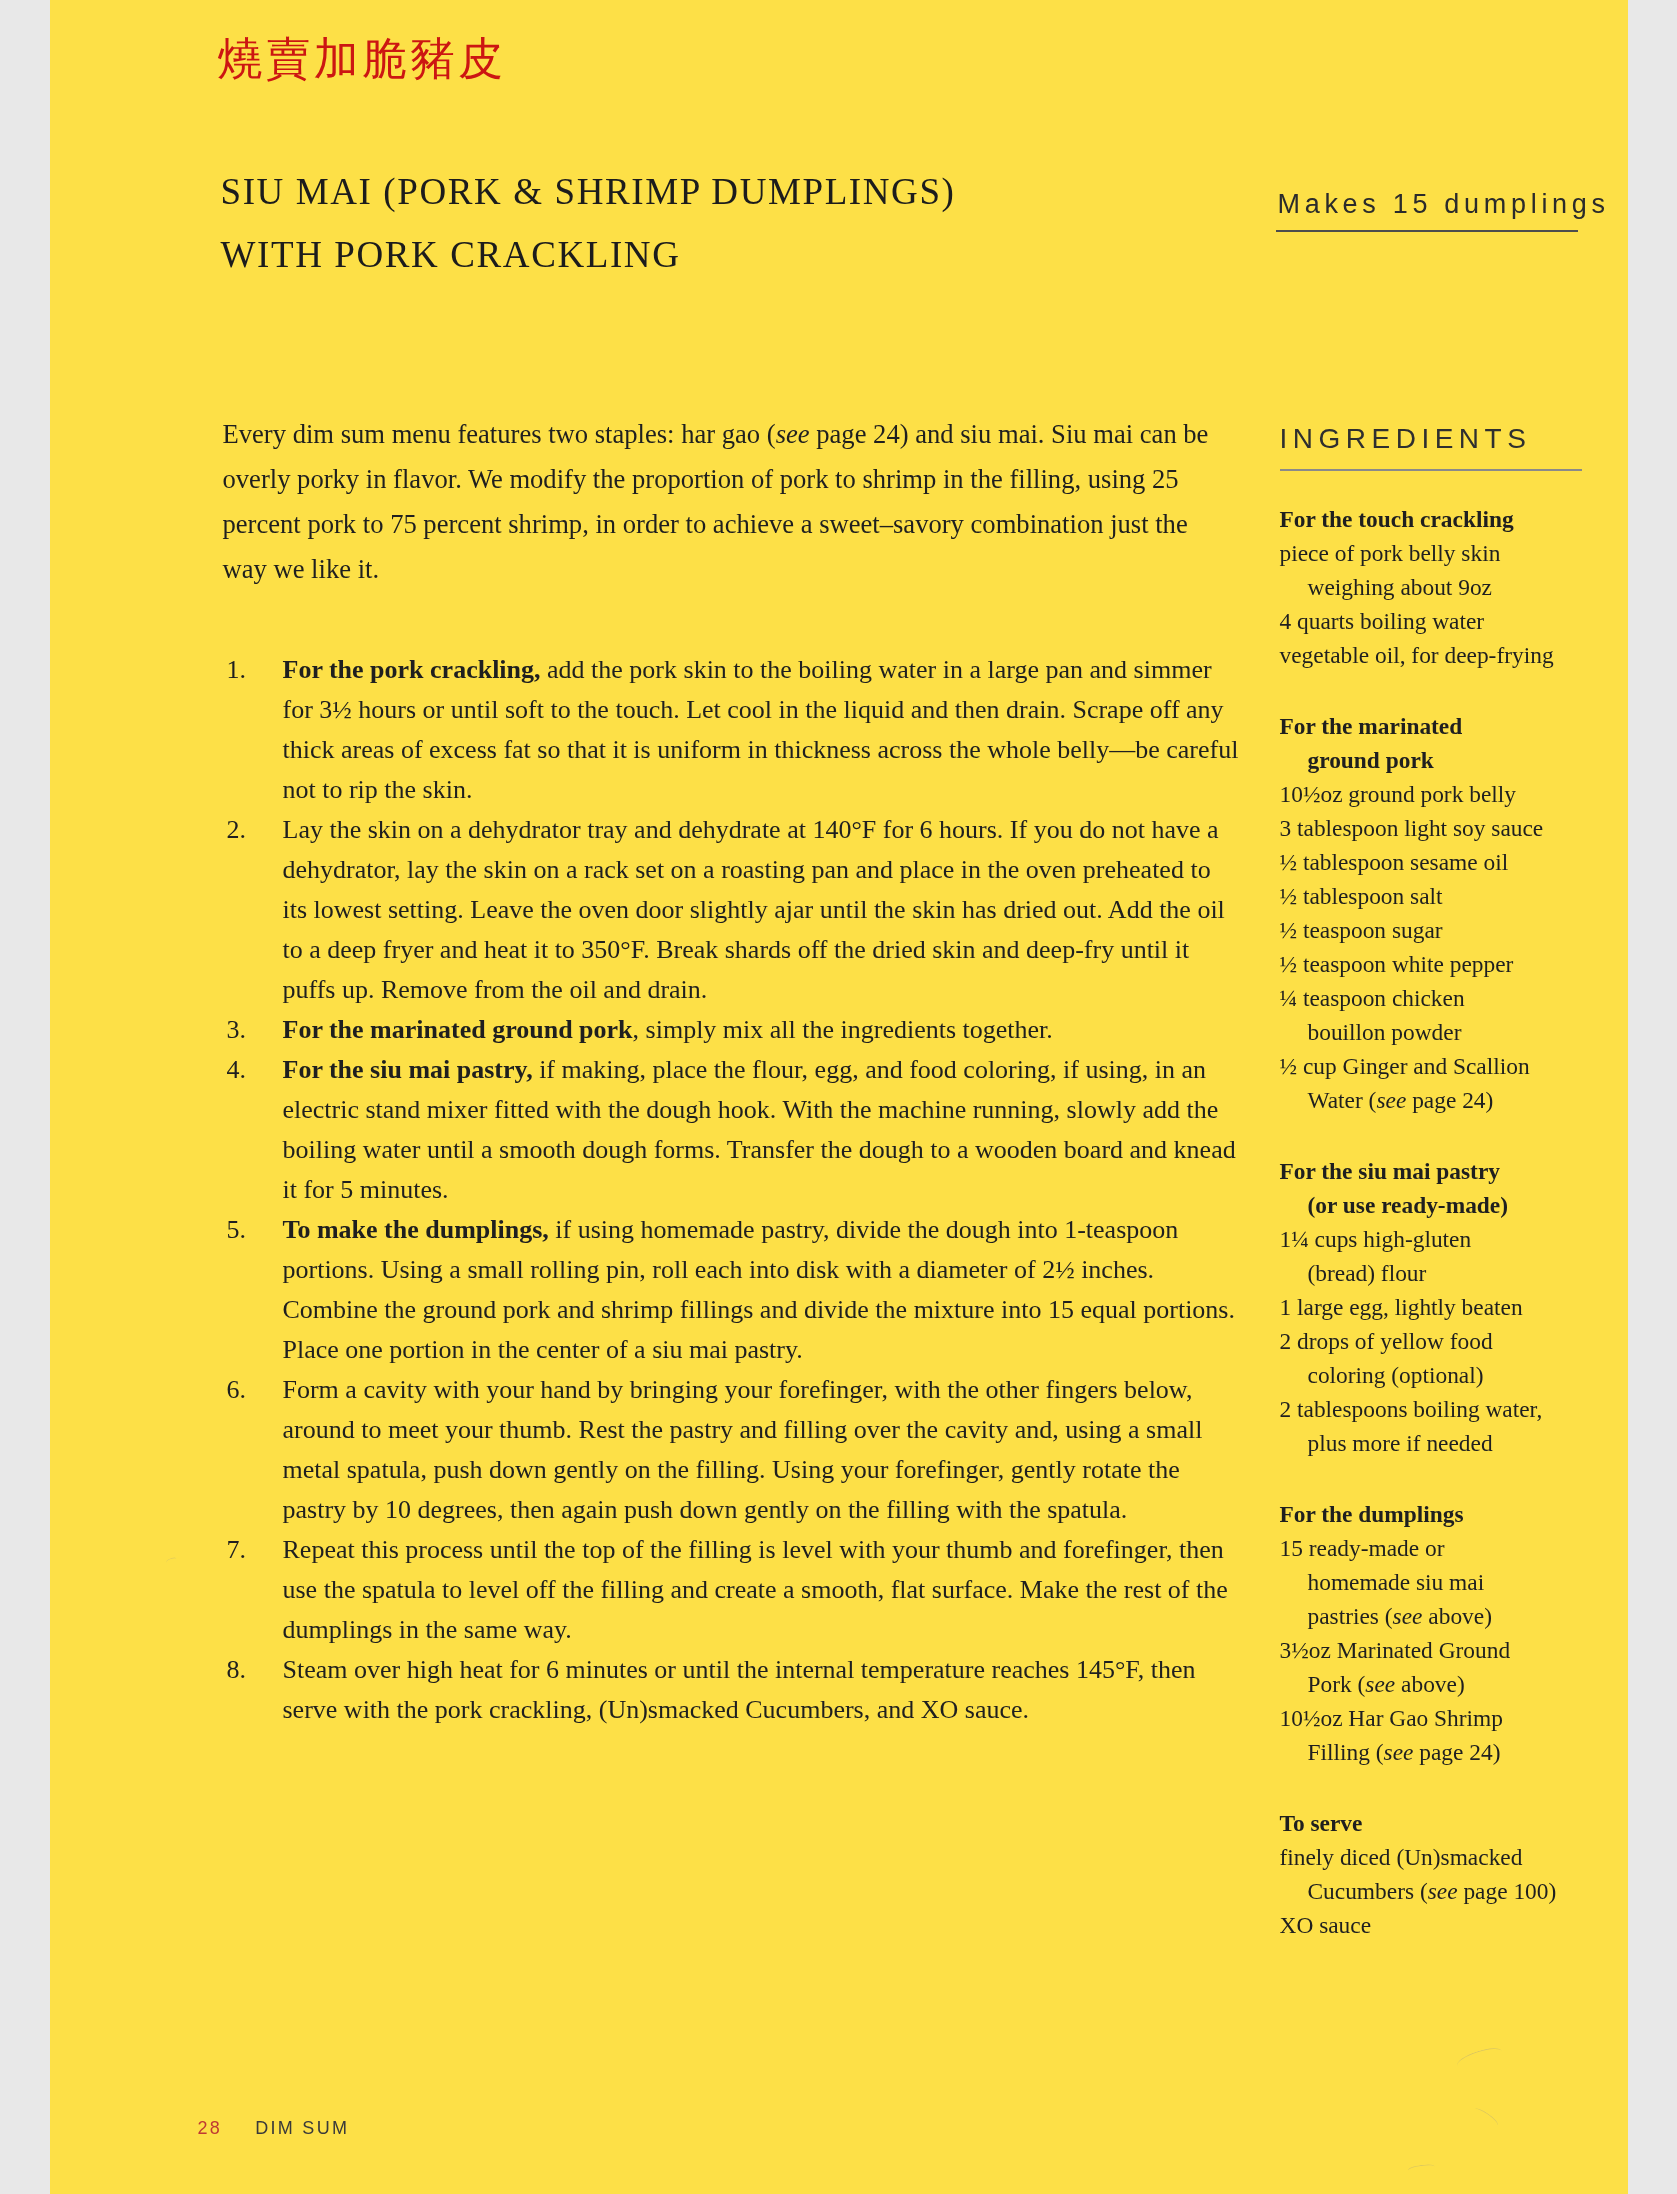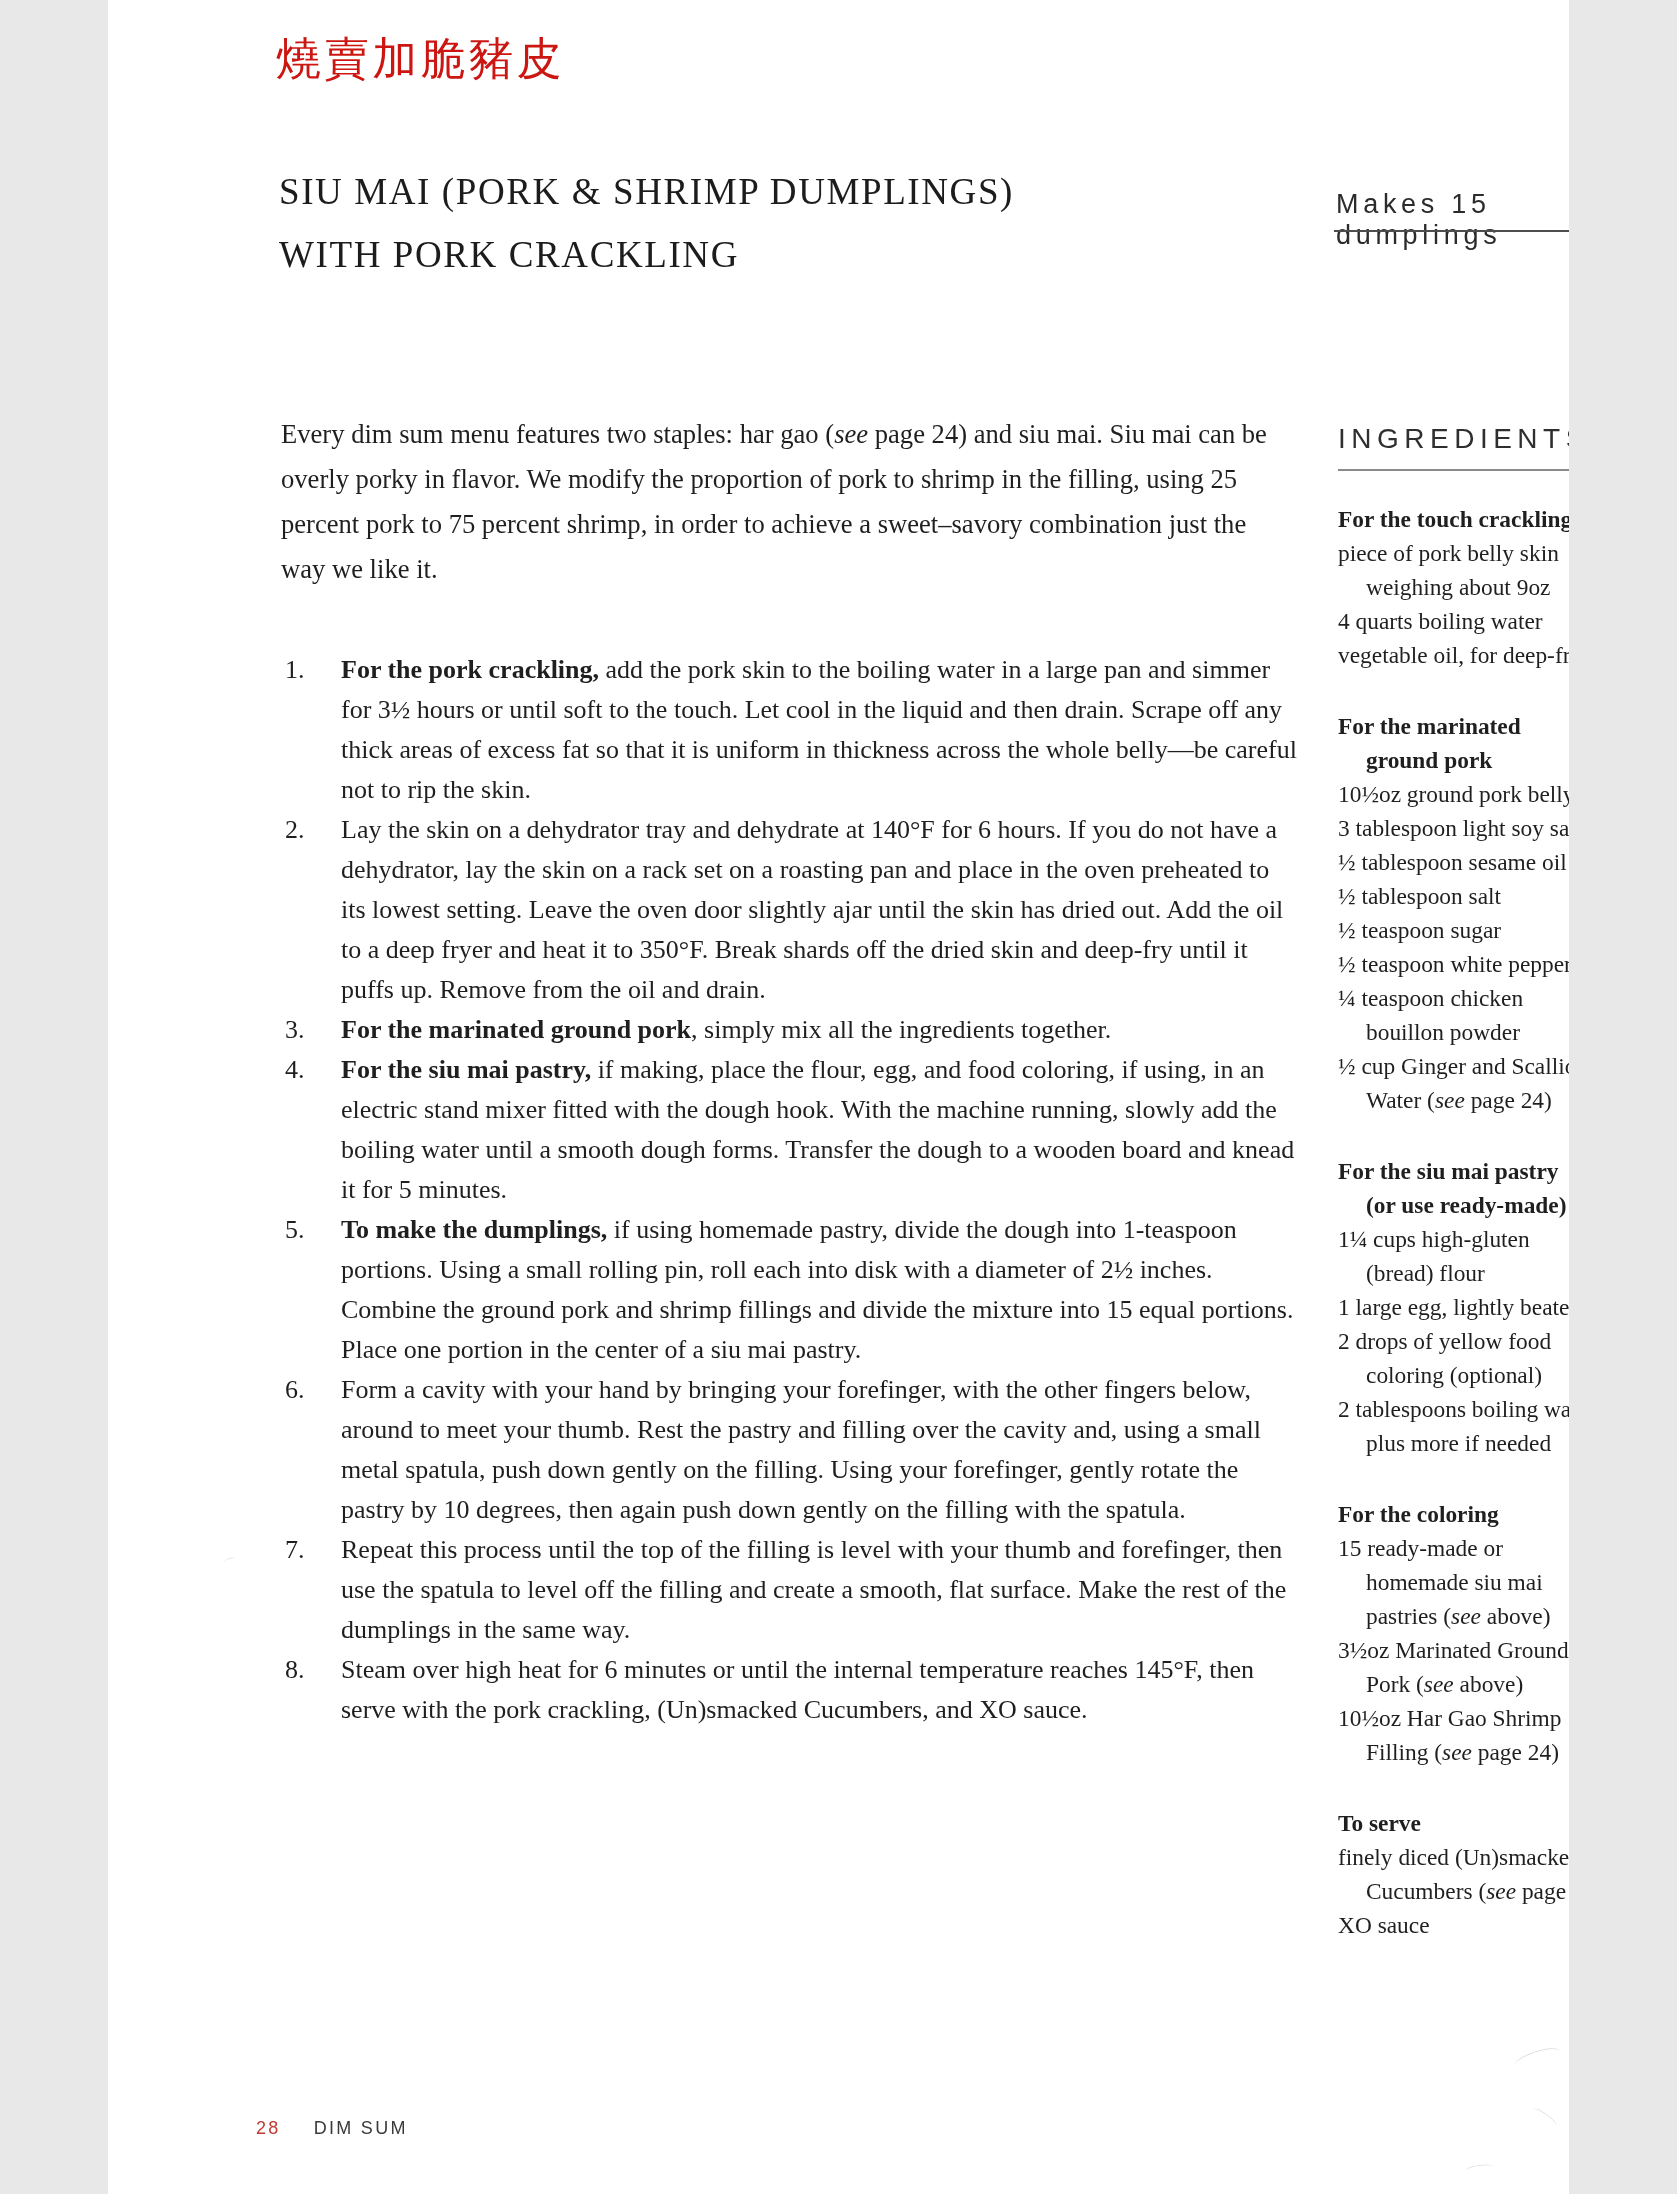--- a/index.html
+++ b/index.html
@@ -1,18 +1,18 @@
 <!DOCTYPE html>
 <html style="font-size:12.5px"><head>
 <meta charset="utf-8">
 <style>
   html,body { margin:0; padding:0; background:#e8e8e8; }
   .page {
-    position:relative; width:1461px; height:2194px; margin:0 auto;
-    background:#ffffff; overflow:hidden;
+    position:relative; width:1578px; height:2194px; margin:0 auto;
+    background:#fde047; overflow:hidden;
     font-family:"Liberation Serif", serif; color:#1f1f1f;
   }
   .cn-title {
     position:absolute; left:168px; top:31px;
     font-family:"DejaVu Sans", sans-serif;
     font-size:45px; line-height:56px; letter-spacing:3.1px;
     color:#cc1612; font-weight:500;
   }
   .title {
     position:absolute; left:171px; top:160px;
@@ -154,21 +154,21 @@
       <div class="ing-item">1¼ cups high-gluten
 (bread) flour</div>
       <div class="ing-item">1 large egg, lightly beaten</div>
       <div class="ing-item">2 drops of yellow food
 coloring (optional)</div>
       <div class="ing-item">2 tablespoons boiling water,
 plus more if needed</div>
     </section>
 
     <section class="ing-group">
-      <div class="ing-title">For the coloring</div>
+      <div class="ing-title">For the dumplings</div>
       <div class="ing-item">15 ready-made or
 homemade siu mai
 pastries (<i>see</i> above)</div>
       <div class="ing-item">3½oz Marinated Ground
 Pork (<i>see</i> above)</div>
       <div class="ing-item">10½oz Har Gao Shrimp
 Filling (<i>see</i> page 24)</div>
     </section>
 
     <section class="ing-group">

